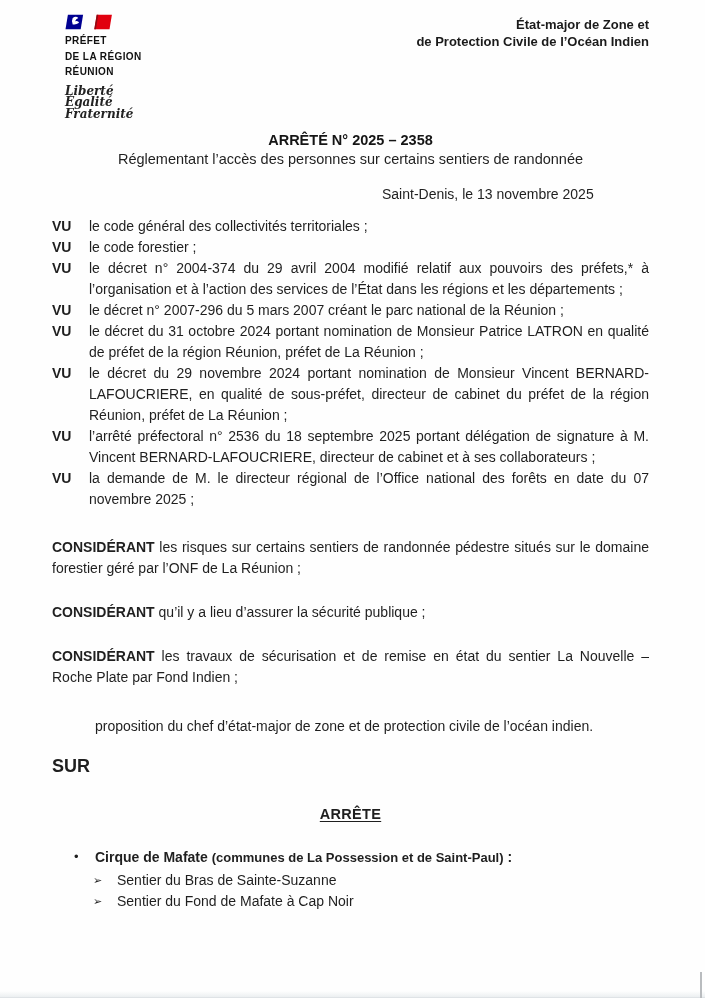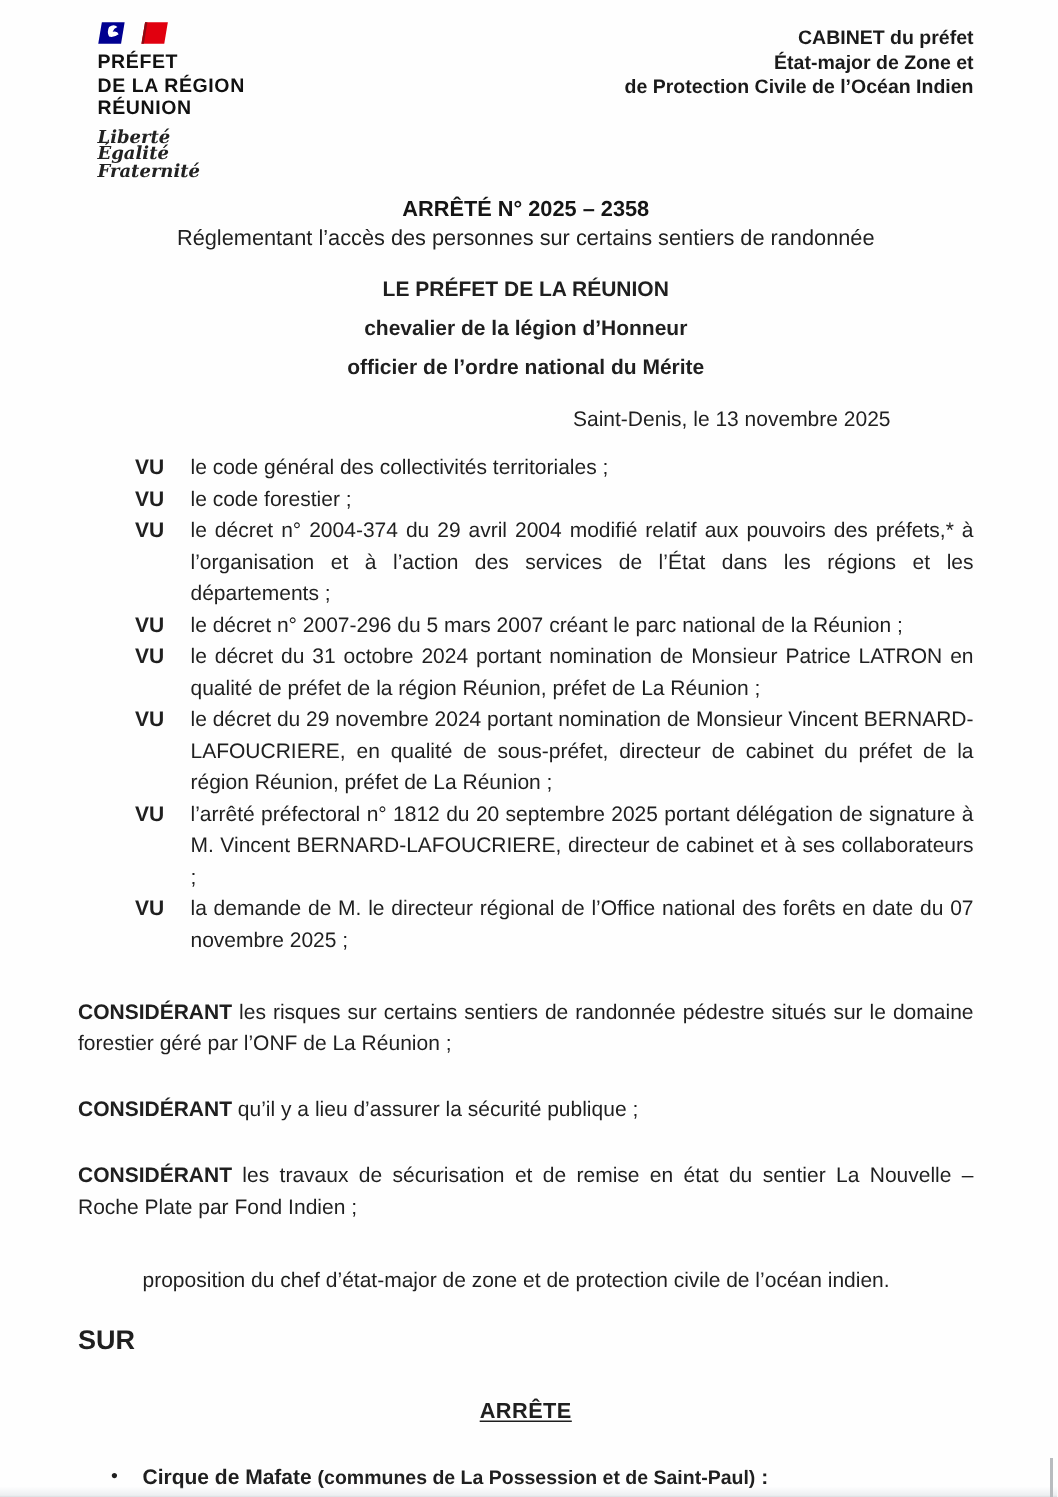--- a/index.html
+++ b/index.html
@@ -23,37 +23,37 @@
   }
   .edge-right {
     position:absolute; right:3px; bottom:0; width:2px; height:26px;
     background:#b9bcbf;
   }
 
   
   .hdr { display:flex; justify-content:space-between; align-items:flex-start; }
   .logo-block { padding-left:13px; }
   .flag { width:49px; height:16px; display:block; margin-bottom:3px; }
-  .agency { font-weight:700; font-size:13px; line-height:15.5px; letter-spacing:.4px; color:#111; }
+  .agency { font-weight:700; font-size:10px; line-height:15.5px; letter-spacing:.4px; color:#111; }
   .motto { margin-top:6px; font-family:"DejaVu Serif", serif; font-style:italic; font-weight:700;
            font-size:12px; line-height:11.5px; color:#222; }
   .hdr-right { text-align:right; font-weight:700; font-size:13px; line-height:16.5px; color:#1a1a1a; padding-top:3px; }
 
   
   .title-block { text-align:center; margin-top:12px; }
   .doc-title { font-weight:700; font-size:14.5px; color:#151515; }
   .doc-subtitle { font-size:14.5px; margin-top:3px; }
   .authority { text-align:center; font-weight:700; font-size:14px; margin-top:17px; }
   .authority div { margin-top:10px; }
   .dateline { font-size:14px; margin-top:17px; padding-left:330px; }
 
   
   .t { font-size:14px; line-height:21px; }
   .vu-list { margin-top:11px; }
-  .vu-row { display:flex;margin-left:38px; }
+  .vu-row { display:flex; }
   .vu-label { flex:none; width:37px; font-weight:700; font-size:14px; line-height:21px; }
   .vu-text { flex:1; text-align:justify; }
 
   .considerant { margin-top:23px; text-align:justify; }
   .considerant b { font-weight:700;margin-top:16px; }
 
   .sur-row { display:flex; margin-top:28px; }
   .sur-label { flex:none; width:43px; font-weight:700; font-size:18px; line-height:21px;margin-top:40px; }
 
   .arrete-heading { text-align:center; margin-top:29px; font-weight:700; font-size:14.5px;
@@ -90,36 +90,30 @@
         <div>DE LA RÉGION</div>
         <div>RÉUNION</div>
       </div>
       <div class="motto">
         <div>Liberté</div>
         <div>Égalité</div>
         <div>Fraternité</div>
       </div>
     </div>
     <div class="hdr-right">
-      <div>CABINET du préfet</div>
       <div>État-major de Zone et</div>
       <div>de Protection Civile de l’Océan Indien</div>
     </div>
   </div>
 
   <div class="title-block">
     <div class="doc-title">ARRÊTÉ N° 2025 – 2358</div>
     <div class="doc-subtitle">Réglementant l’accès des personnes sur certains sentiers de randonnée</div>
   </div>
 
-  <div class="authority">
-    <div>LE PRÉFET DE LA RÉUNION</div>
-    <div>chevalier de la légion d’Honneur</div>
-    <div>officier de l’ordre national du Mérite</div>
-  </div>
 
   <div class="dateline t">Saint-Denis, le 13 novembre 2025</div>
 
   <div class="vu-list t">
     <div class="vu-row">
       <span class="vu-label">VU</span>
       <span class="vu-text">le code général des collectivités territoriales ;</span>
     </div>
     <div class="vu-row">
       <span class="vu-label">VU</span>
@@ -136,21 +130,21 @@
     <div class="vu-row">
       <span class="vu-label">VU</span>
       <span class="vu-text">le décret du 31 octobre 2024 portant nomination de Monsieur Patrice LATRON en qualité de préfet de la région Réunion, préfet de La Réunion ;</span>
     </div>
     <div class="vu-row">
       <span class="vu-label">VU</span>
       <span class="vu-text">le décret du 29 novembre 2024 portant nomination de Monsieur Vincent BERNARD-LAFOUCRIERE, en qualité de sous-préfet, directeur de cabinet du préfet de la région Réunion, préfet de La Réunion ;</span>
     </div>
     <div class="vu-row">
       <span class="vu-label">VU</span>
-      <span class="vu-text">l’arrêté préfectoral n° 1812 du 20 septembre 2025 portant délégation de signature à M. Vincent BERNARD-LAFOUCRIERE, directeur de cabinet et à ses collaborateurs ;</span>
+      <span class="vu-text">l’arrêté préfectoral n° 2536 du 18 septembre 2025 portant délégation de signature à M. Vincent BERNARD-LAFOUCRIERE, directeur de cabinet et à ses collaborateurs ;</span>
     </div>
     <div class="vu-row">
       <span class="vu-label">VU</span>
       <span class="vu-text">la demande de M. le directeur régional de l’Office national des forêts en date du 07 novembre 2025 ;</span>
     </div>
   </div>
 
   <p class="considerant t" style="margin-top:27px;"><b>CONSIDÉRANT</b> <span>les risques sur certains sentiers de randonnée pédestre situés sur le domaine forestier géré par l’ONF de La Réunion ;</span></p>
   <p class="considerant t"><b>CONSIDÉRANT</b> <span>qu’il y a lieu d’assurer la sécurité publique ;</span></p>
   <p class="considerant t"><b>CONSIDÉRANT</b> <span>les travaux de sécurisation et de remise en état du sentier La Nouvelle – Roche Plate par Fond Indien ;</span></p>

